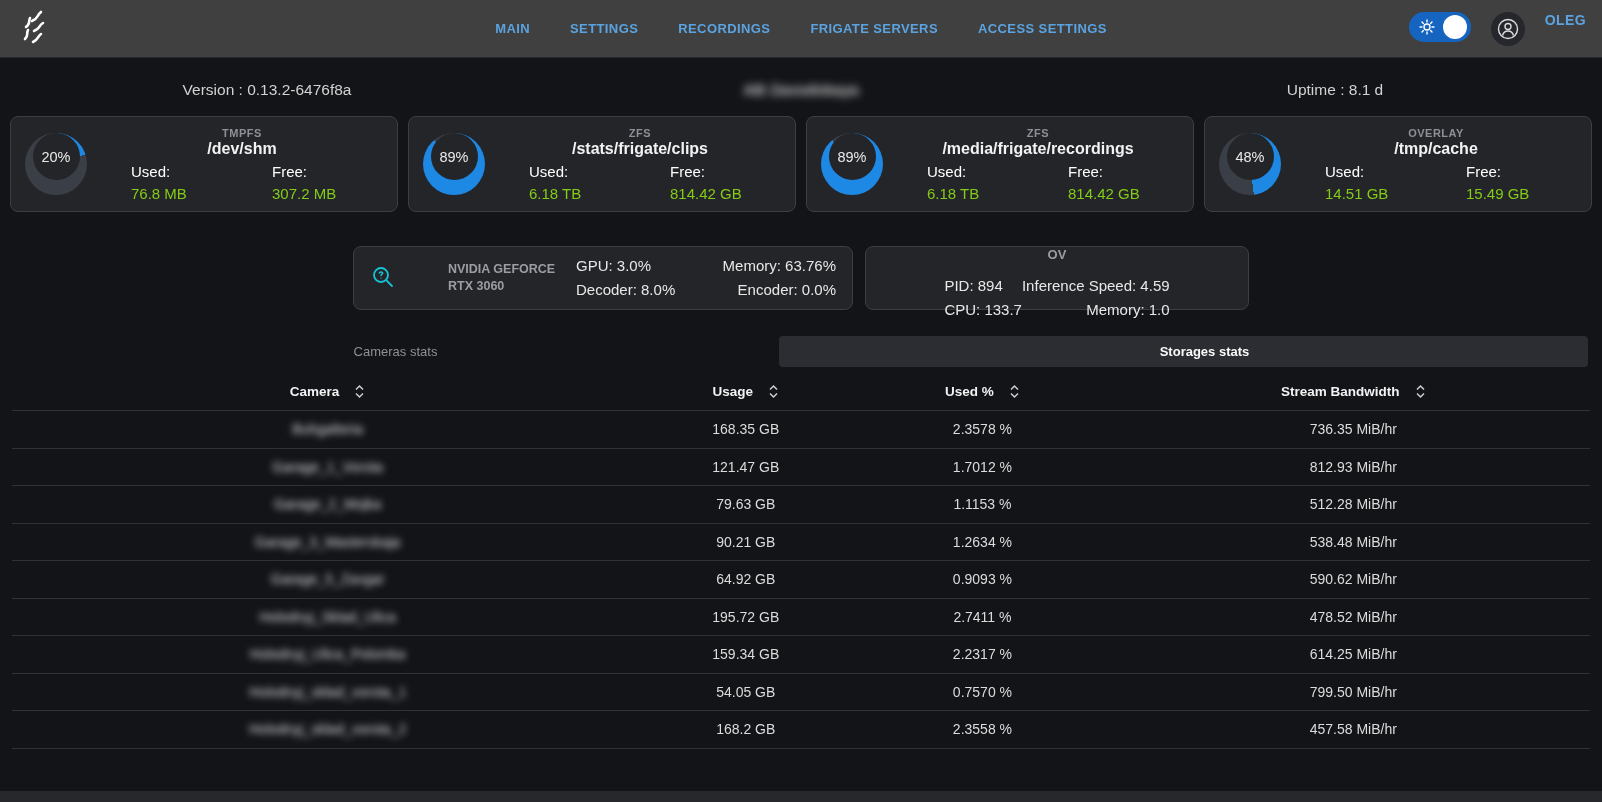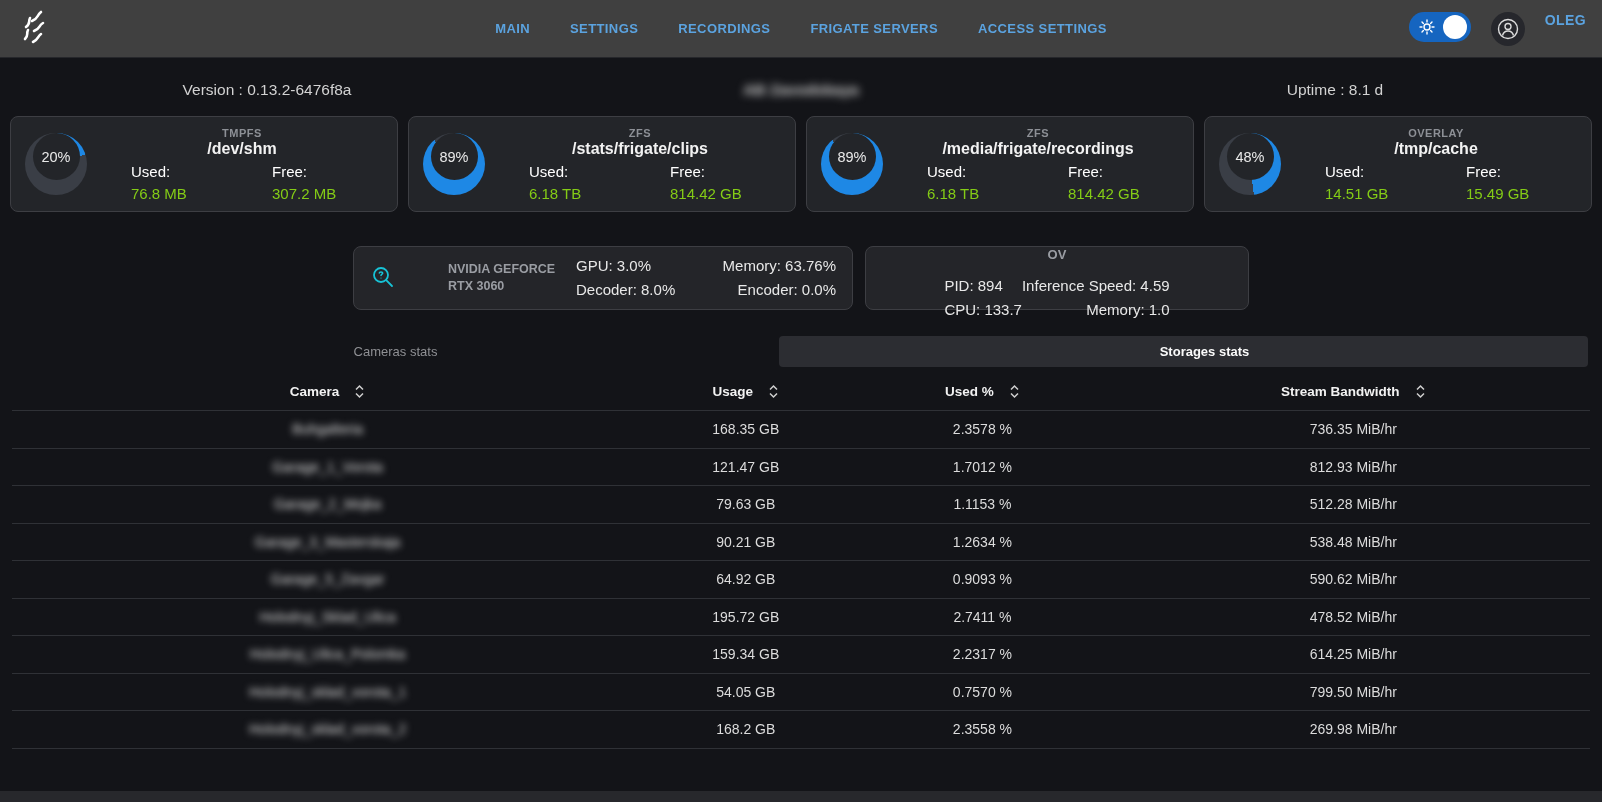--- a/index.html
+++ b/index.html
@@ -372,17 +372,17 @@
     <div class="trow">
     <div class="td td-camera">Holodnyj_sklad_vorota_1</div>
     <div class="td">54.05 GB</div>
     <div class="td">0.7570 %</div>
     <div class="td">799.50 MiB/hr</div>
   </div>
     <div class="trow">
     <div class="td td-camera">Holodnyj_sklad_vorota_2</div>
     <div class="td">168.2 GB</div>
     <div class="td">2.3558 %</div>
-    <div class="td">269.98 MiB/hr</div>
+    <div class="td">457.58 MiB/hr</div>
   </div>
   </div>
 <div class="table-end"></div>
 <div class="bottom-strip"></div>
 
 </body></html>

